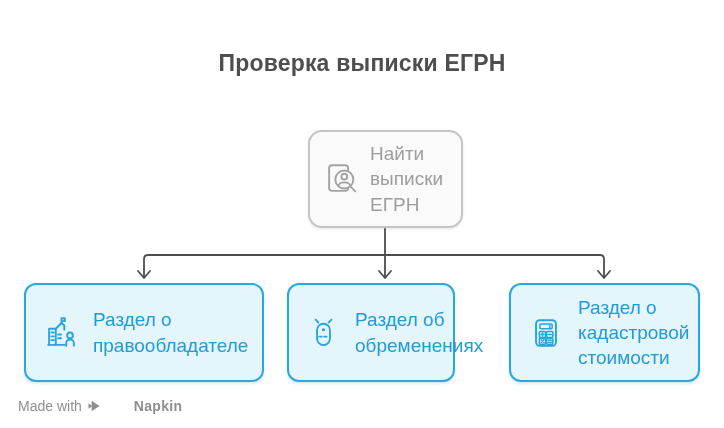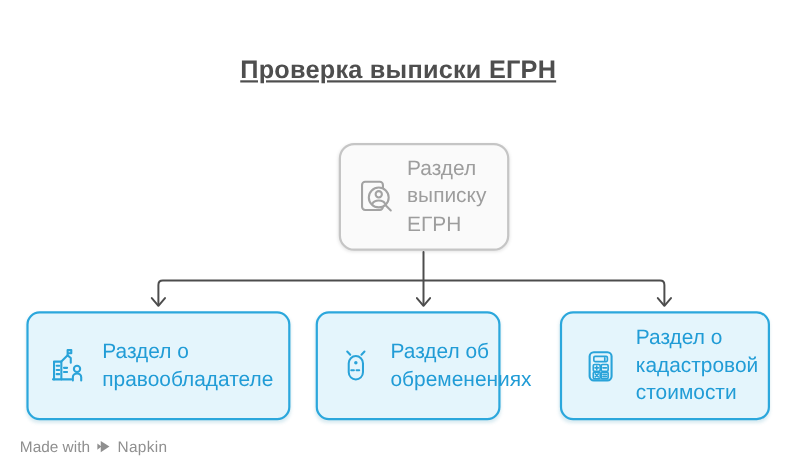--- a/index.html
+++ b/index.html
@@ -13,21 +13,20 @@
   .canvas { position: absolute; inset: 0; }
 
   .title {
     position: absolute;
     top: 50px; left: 0; width: 724px;
     text-align: center;
     font-size: 23px;
     font-weight: 700;
     color: #4e4e4e;
     letter-spacing: 0.2px;
-    text-decoration: underline;
   }
 
   .connectors {
     position: absolute; top: 0; left: 0;
     pointer-events: none;
   }
   .connectors path {
     stroke: #4d4d4d;
     stroke-width: 1.8;
     fill: none;
@@ -71,21 +70,21 @@
   .node.child.c2 { left: 287px; width: 168px; }
   .node.child.c3 { left: 509px; width: 191px; }
 
   .footer {
     position: absolute;
     left: 18px; bottom: 14px;
     display: flex; align-items: center; gap: 6px;
     color: #8f8f8f;
     font-size: 14px;
   }
-  .footer .brand { font-weight: 400; letter-spacing: 0.3px; }
+  .footer .brand { font-weight: 700; letter-spacing: 0.3px; margin-left: 27px; }
   .footer svg { display: block; }
 </style>
 </head>
 <body>
 
 <div class="canvas">
 
   <h1 class="title">Проверка выписки ЕГРН</h1>
 
   <svg class="connectors" width="724" height="428" viewBox="0 0 724 428" aria-hidden="true">
@@ -99,21 +98,21 @@
   <div class="node root">
     <span class="icon">
       <svg viewBox="0 0 40 40" width="38" height="38" fill="none" stroke="currentColor" stroke-width="2" stroke-linecap="round" stroke-linejoin="round">
         <rect x="7.5" y="5.5" width="20" height="27" rx="3"></rect>
         <circle cx="23.5" cy="20.5" r="9.5" fill="#fafafa"></circle>
         <circle cx="23.5" cy="17.5" r="3"></circle>
         <path d="M17.5 26.5c1.8-4 10.2-4 12 0"></path>
         <path d="M30.5 28.5 L35 33"></path>
       </svg>
     </span>
-    <span class="label">Раздел выписку ЕГРН</span>
+    <span class="label">Найти выписки ЕГРН</span>
   </div>
 
   <div class="node child c1">
     <span class="icon">
       <svg viewBox="0 0 40 40" width="38" height="38" fill="none" stroke="currentColor" stroke-width="2" stroke-linecap="round" stroke-linejoin="round">
         <path d="M7.5 32.5 V15.5 H14.5 V32.5"></path>
         <path d="M10 19.5 h2.5 M10 23.5 h2.5 M10 27.5 h2.5"></path>
         <path d="M14.5 15.5 L20.5 9.5 L23.5 12 V16.5"></path>
         <path d="M20.5 9 V4.5 h3.5 v3 h-3.5"></path>
         <path d="M17 21.5 h3 M17 25.5 h3"></path>

